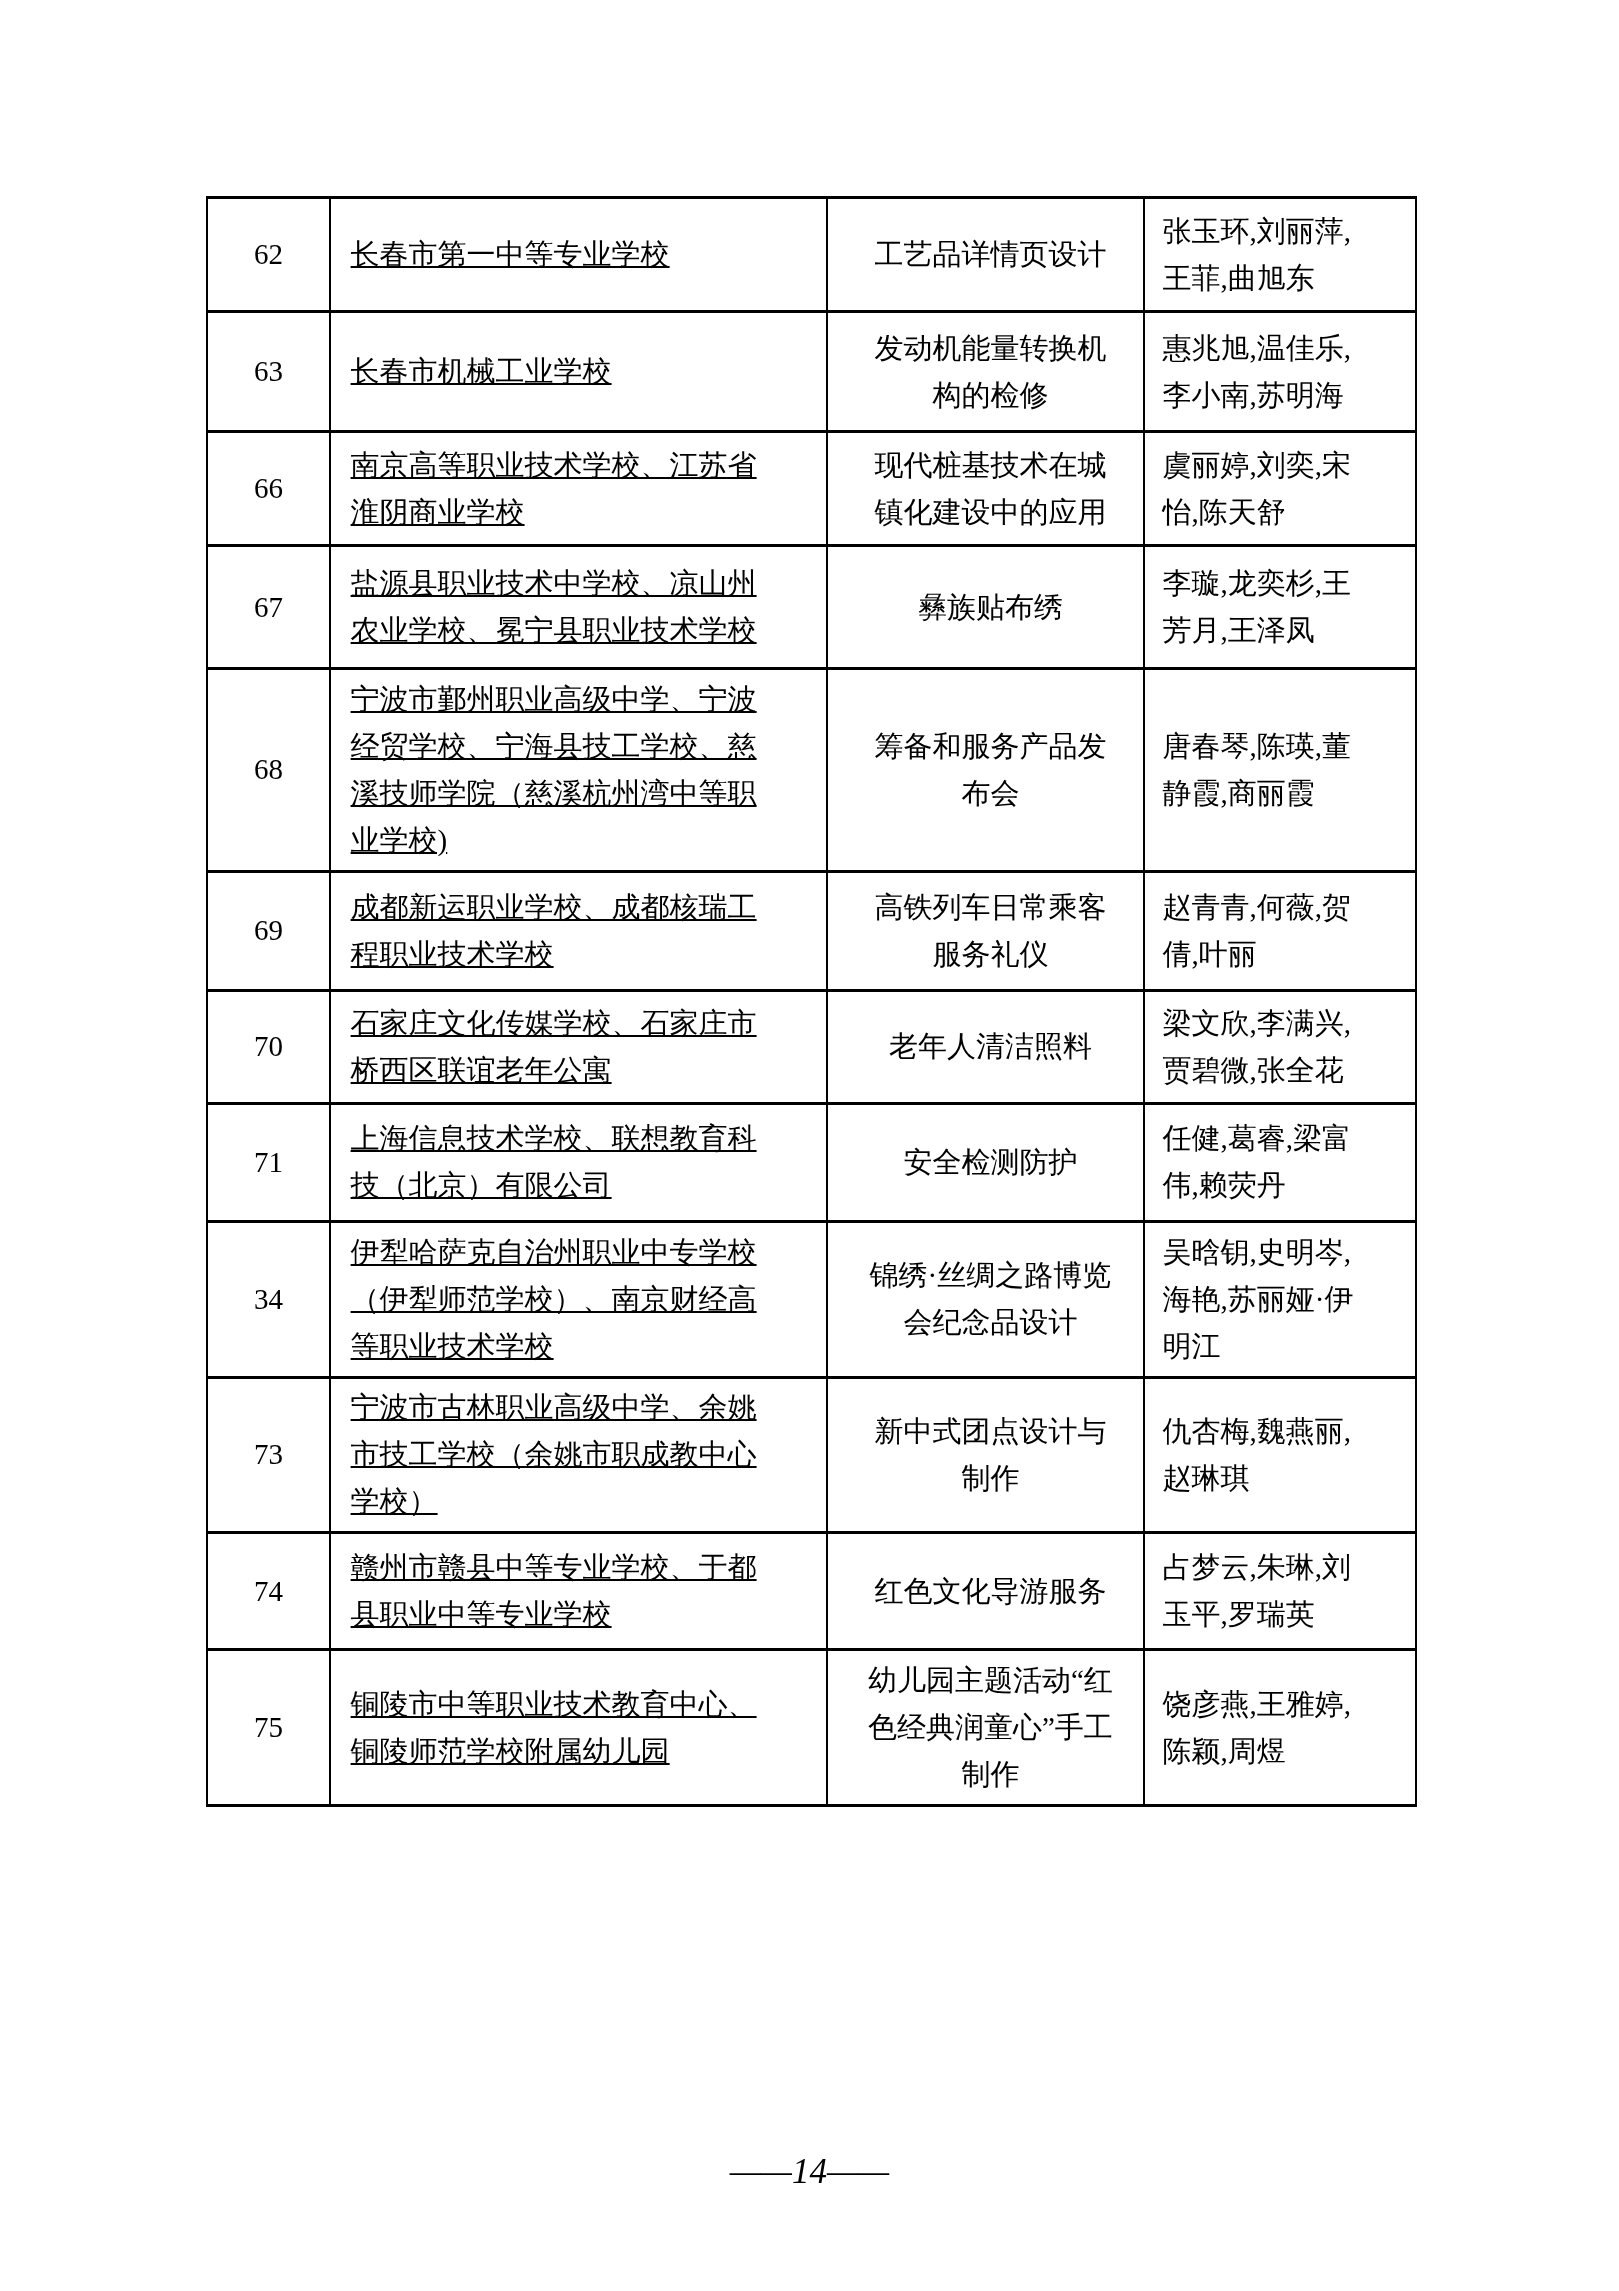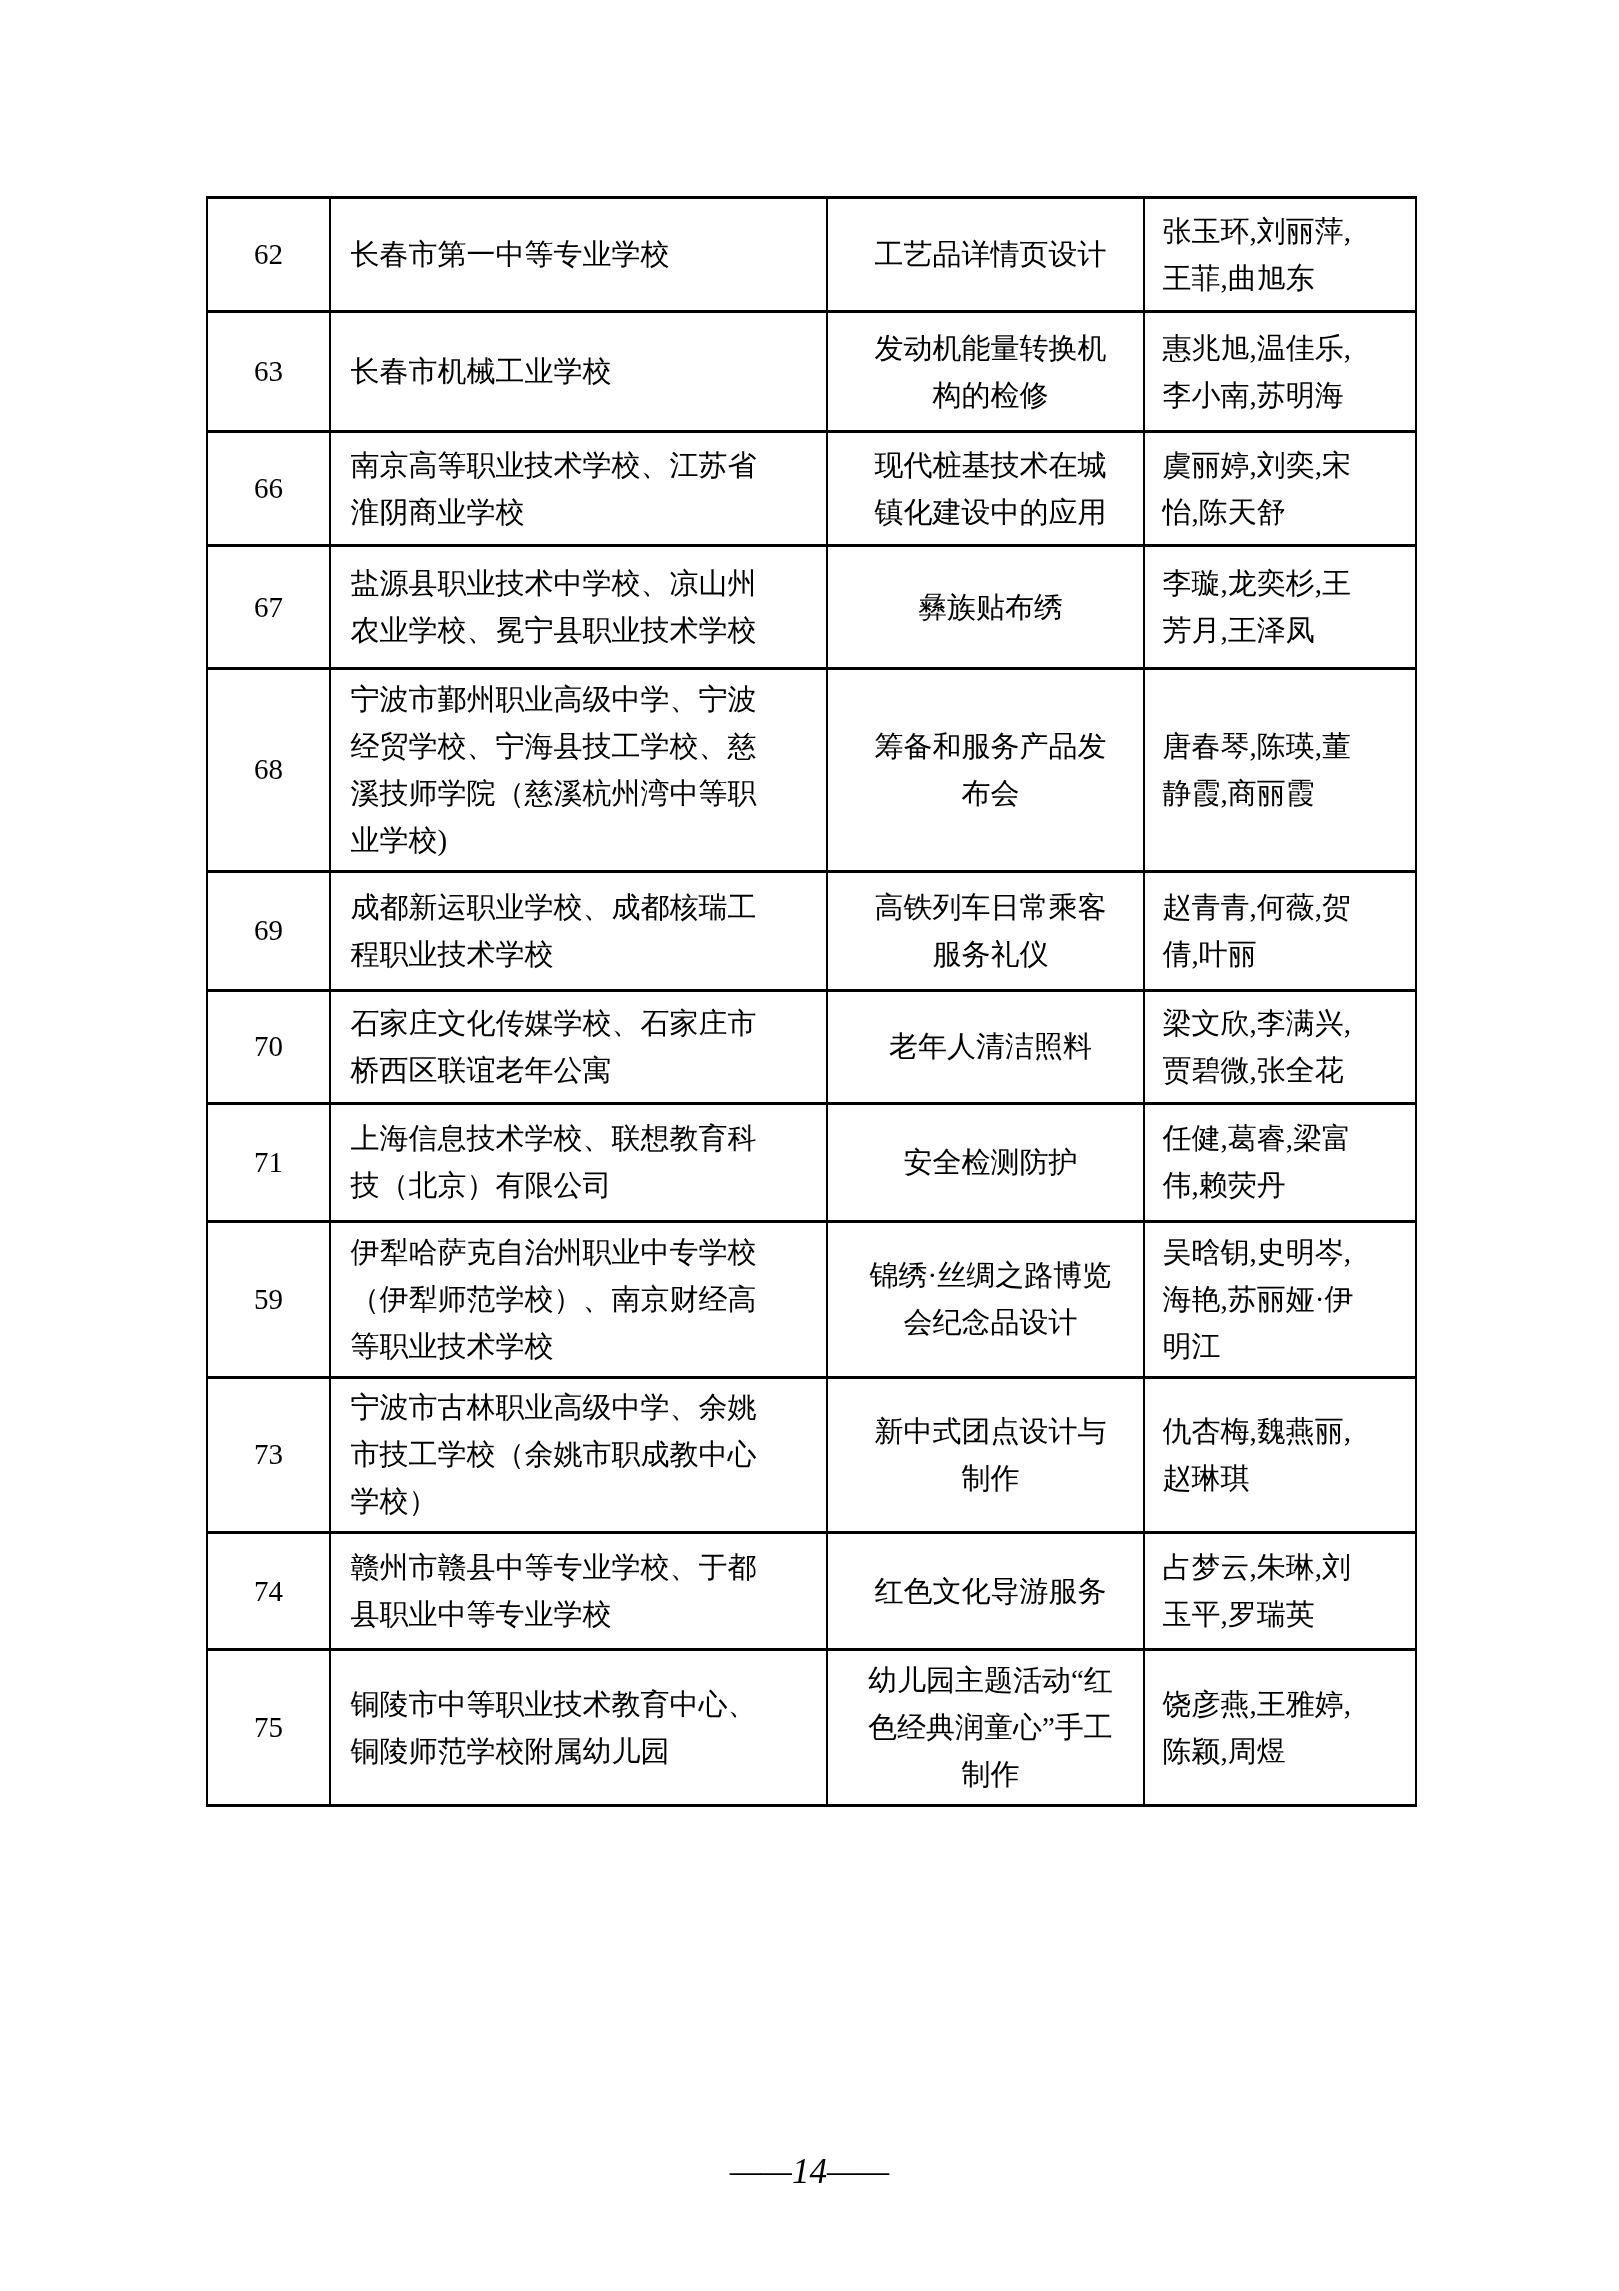--- a/index.html
+++ b/index.html
@@ -33,20 +33,21 @@
     white-space: pre-line;
     overflow: hidden;
     box-sizing: border-box;
   }
   .doc-table td.c-no {
     text-align: center;
     padding: 0;
   }
   .doc-table td.c-school {
     padding: 5.9px 11.8px 5.9px 19.6px;
+    text-decoration: underline;
   }
   .doc-table td.c-project {
     padding: 5.9px 7.8px 5.9px 17.6px;
     text-align: center;
   }
   .doc-table td.c-names {
     padding: 5.9px 5.9px 5.9px 17.6px;
   }
   .page-number {
     position: absolute;
@@ -133,21 +134,21 @@
     </tr>
     <tr style="height:118px">
       <td class="c-no">71</td>
       <td class="c-school">上海信息技术学校、联想教育科
 技（北京）有限公司</td>
       <td class="c-project">安全检测防护</td>
       <td class="c-names">任健,葛睿,梁富
 伟,赖荧丹</td>
     </tr>
     <tr style="height:146px">
-      <td class="c-no">59</td>
+      <td class="c-no">34</td>
       <td class="c-school">伊犁哈萨克自治州职业中专学校
 （伊犁师范学校）、南京财经高
 等职业技术学校</td>
       <td class="c-project">锦绣·丝绸之路博览
 会纪念品设计</td>
       <td class="c-names">吴晗钥,史明岑,
 海艳,苏丽娅·伊
 明江</td>
     </tr>
     <tr style="height:143px">

